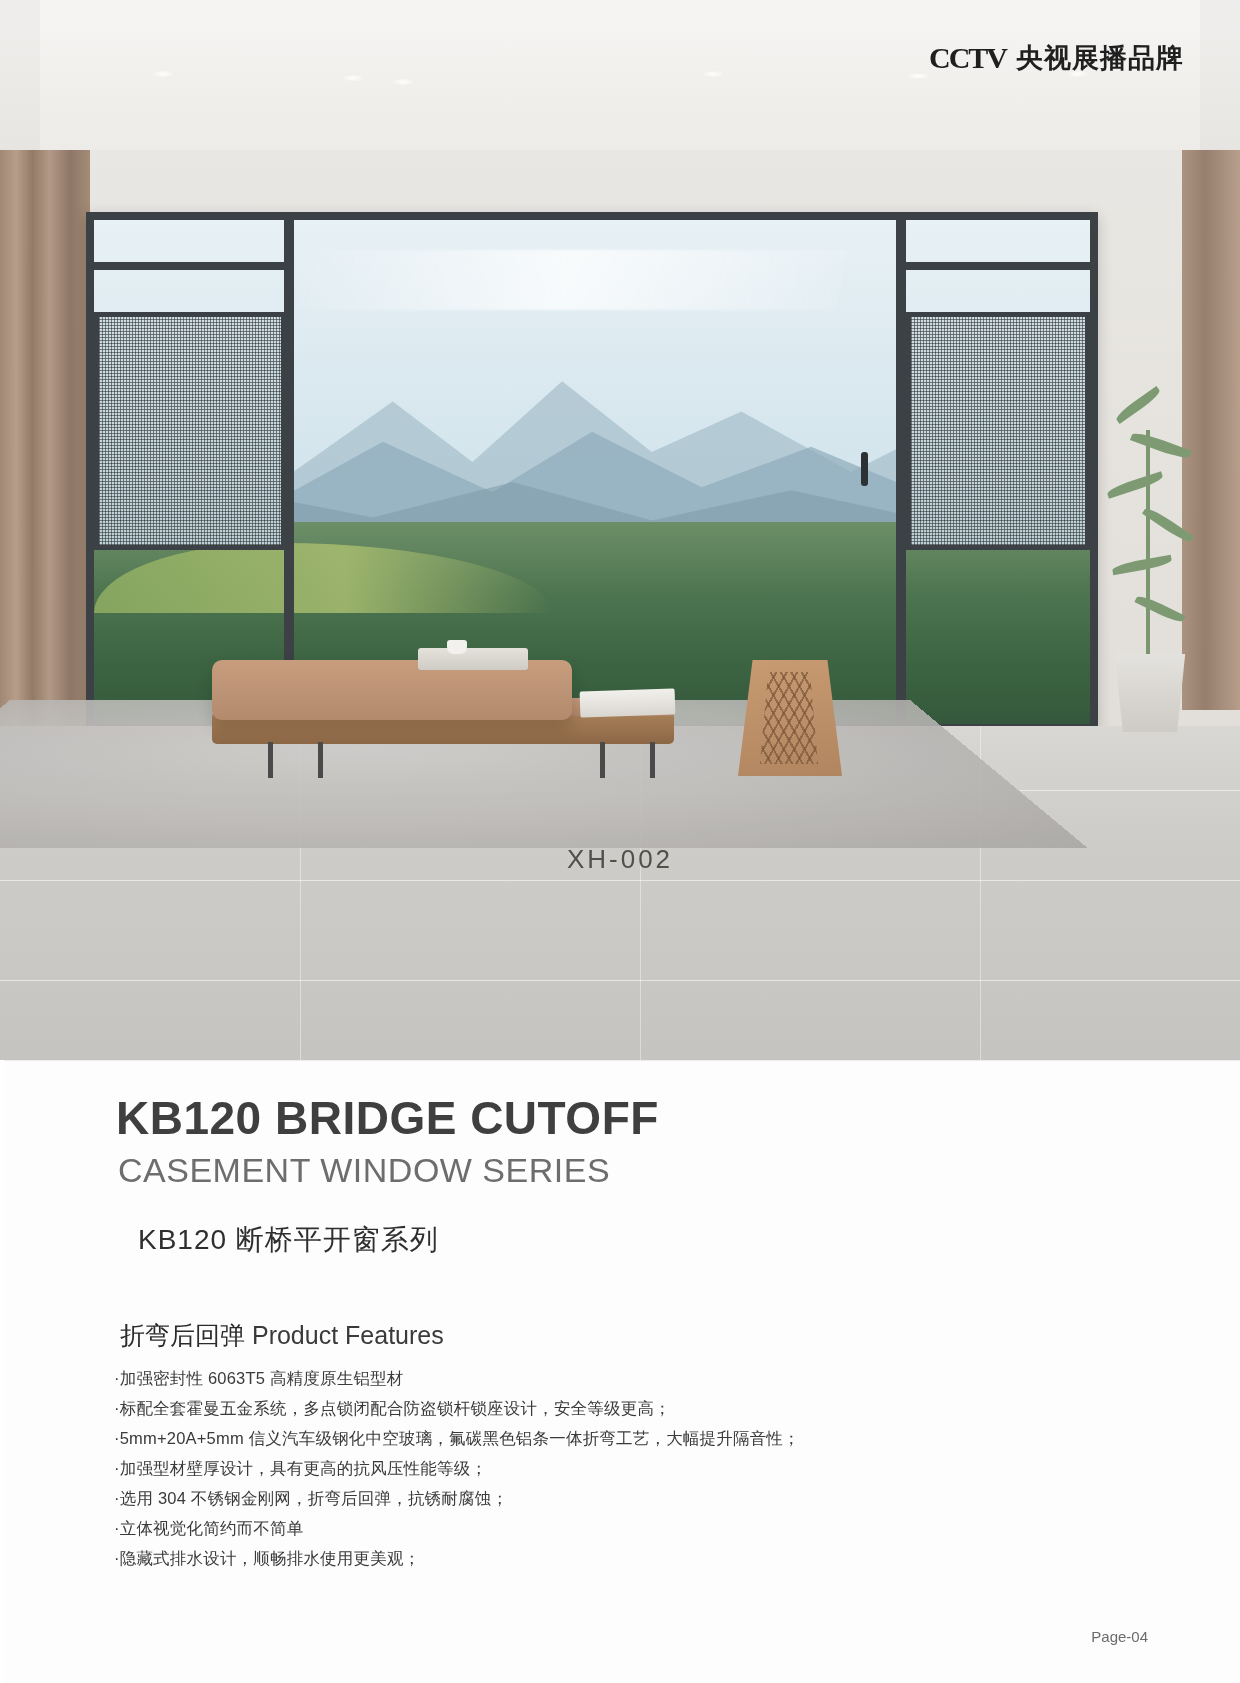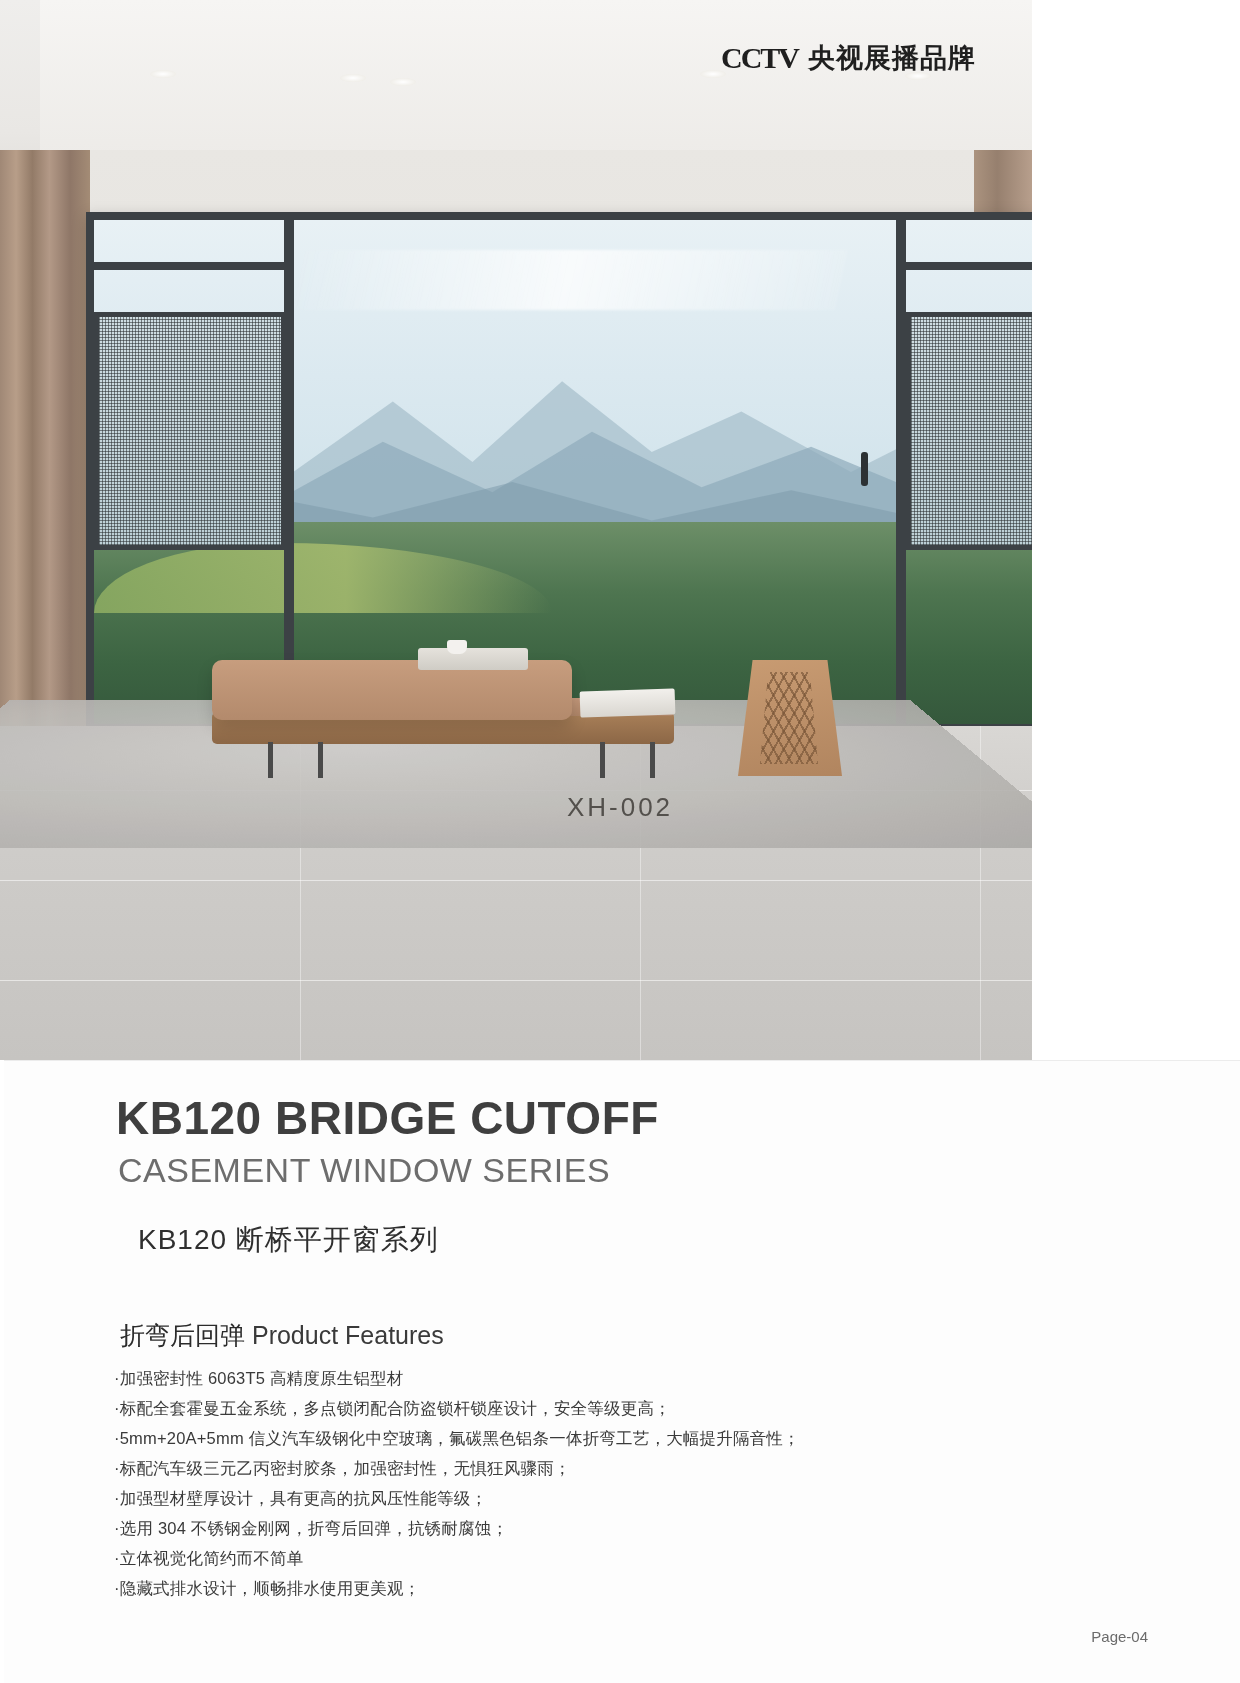--- a/index.html
+++ b/index.html
@@ -6,21 +6,21 @@
   html, body {
     width: 1240px; height: 1683px;
     font-family: "Liberation Sans", sans-serif;
     background: #ffffff;
     overflow: hidden;
   }
   .page { position: relative; width: 1240px; height: 1683px; background: #fff; }
 
   
   .hero {
-    position: absolute; left: 0; top: 0; width: 1032px; height: 1060px;
+    position: absolute; left: 0; top: 0; width: 1240px; height: 1060px;
     overflow: hidden;
     background: linear-gradient(#f2f1ef 0%, #eceae7 40%, #dedcd9 100%);
   }
   
   .ceiling {
     position: absolute; left: 0; top: 0; width: 1240px; height: 220px;
     background: linear-gradient(#efeeec 0%, #e9e7e4 60%, #dcd9d5 100%);
   }
   .ceiling-inner {
     position: absolute; left: 40px; top: 0; width: 1160px; height: 160px;
@@ -201,21 +201,21 @@
   .logo {
     position: absolute; right: 56px; top: 40px;
     display: flex; align-items: center; gap: 10px;
     color: #1f1f1f;
   }
   .logo-mark { font-size: 30px; font-weight: bold; letter-spacing: -2px; font-family: "Liberation Serif", serif; }
   .logo-text { font-size: 27px; font-weight: bold; letter-spacing: 1px; }
 
   
   .hero-caption {
-    position: absolute; left: 0; top: 792px; width: 1240px; text-align: center;
+    position: absolute; left: 0; top: 844px; width: 1240px; text-align: center;
     font-size: 26px; color: #53504c; letter-spacing: 3px;
   }
 
   
   .panel {
     position: absolute; left: 4px; top: 1060px; width: 1240px; height: 623px;
     background: #fdfdfd;
     border-top: 1px solid #ececec;
   }
   .title-en1 {
@@ -343,21 +343,20 @@
 
     <div class="features-head">
       <span>折弯后回弹</span>
       <span class="en">Product Features</span>
     </div>
 
     <ul class="features-list">
       <li>·加强密封性 6063T5 高精度原生铝型材</li>
       <li>·标配全套霍曼五金系统，多点锁闭配合防盗锁杆锁座设计，安全等级更高；</li>
       <li>·5mm+20A+5mm 信义汽车级钢化中空玻璃，氟碳黑色铝条一体折弯工艺，大幅提升隔音性；</li>
-      <li>·标配汽车级三元乙丙密封胶条，加强密封性，无惧狂风骤雨；</li>
       <li>·加强型材壁厚设计，具有更高的抗风压性能等级；</li>
       <li>·选用 304 不锈钢金刚网，折弯后回弹，抗锈耐腐蚀；</li>
       <li>·立体视觉化简约而不简单</li>
       <li>·隐藏式排水设计，顺畅排水使用更美观；</li>
     </ul>
 
     <div class="page-num">Page-04</div>
 
   </div>
 </div>

